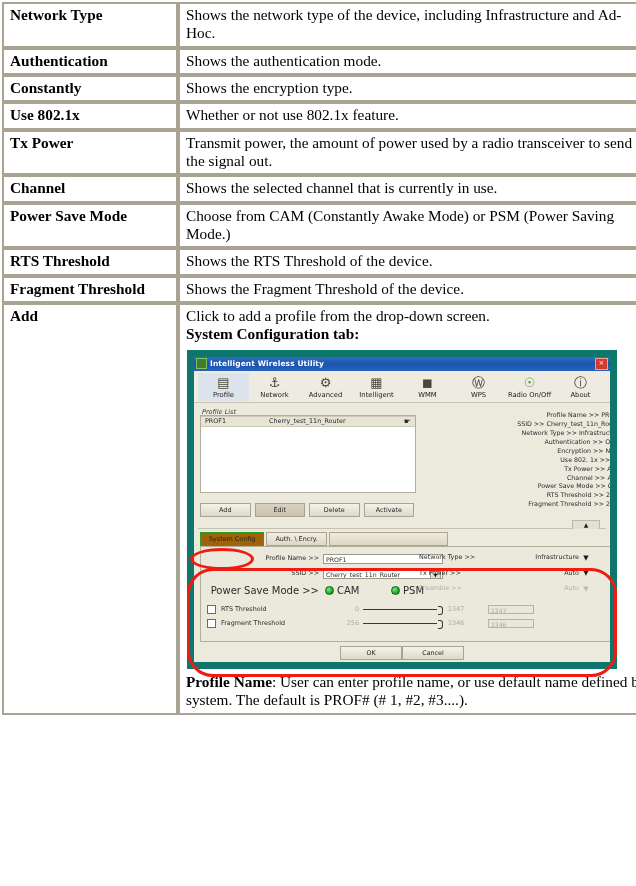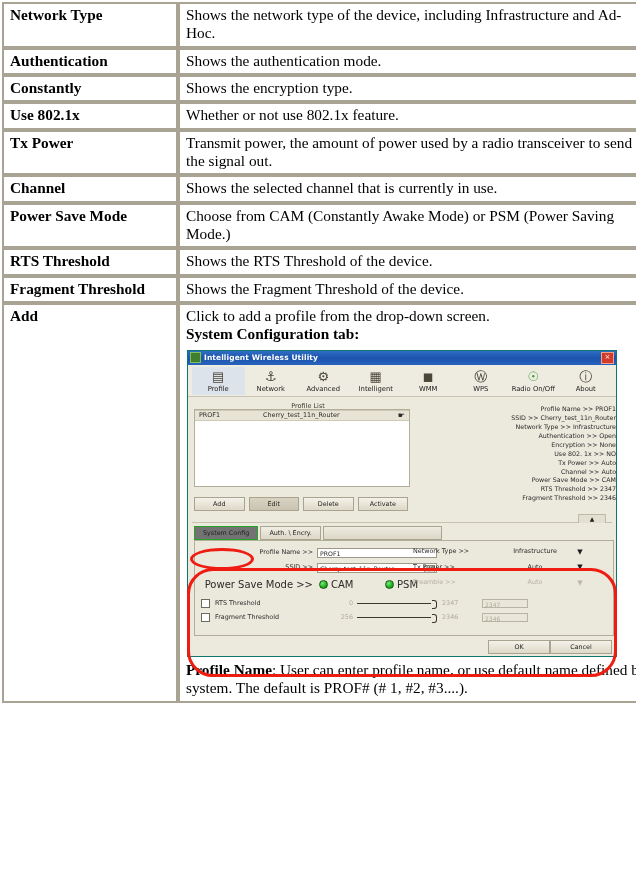--- a/index.html
+++ b/index.html
@@ -53,21 +53,21 @@
   
   .app-shot-wrap {
     position: relative;
     width: 430px;
     margin: 6px 0 4px 1px;
   }
   .app-win {
     position: relative;
     width: 430px;
     background: #ece9dd;
-    border: 1px solid #0f766e;
+    border: 7px solid #0f766e;
     box-sizing: border-box;
     font-family: "DejaVu Sans", "Liberation Sans", sans-serif;
     overflow: hidden;
   }
   .titlebar {
     height: 14px;
     background: linear-gradient(to bottom, #2f6dc4 0%, #1c53ad 50%, #2663bd 100%);
     display: flex;
     align-items: center;
     padding: 0 2px;
@@ -138,25 +138,25 @@
   }
   .pf-left {
     position: absolute;
     left: 2px; top: 6px;
     width: 214px; height: 76px;
     background: #ffffff;
     border: 1px solid #b3ae9c;
   }
   .pf-legend {
     position: absolute;
-    left: 9px; top: 0px;
+    left: 0; top: 0px;
     width: 214px;
-    text-align: center;
     font-size: 6.5px;
     color: #3a382f;
+    font-style: italic;
   }
   .pf-legend span {
     background: #ece9dd;
     padding: 0 4px;
   }
   .pf-legend:before {
     content: "";
     position: absolute;
     left: 0; right: 0; top: 5px;
     border-top: 1px solid #b3ae9c;
@@ -236,21 +236,21 @@
   .stab {
     height: 12px;
     line-height: 12px;
     padding: 0 8px;
     font-size: 6.4px;
     color: #1e1e1e;
     background: linear-gradient(to bottom,#f0ede3,#ddd8c7);
     border: 1px solid #aaa493;
     margin-right: 2px;
   }
-  .stab.hl { background: #737373; border-color: #25a325; }
+  .stab.hl { background: #a16207; border-color: #25a325; }
   .stab.filler {
     flex: 1 1 auto;
     background: linear-gradient(to bottom,#eeebe1,#dcd7c6);
     color: #b9b4a4;
     text-align: center;
     padding: 0;
   }
 
   .formbox {
     position: relative;
@@ -315,21 +315,21 @@
     width: 196px;
     font-size: 6.4px;
     color: #2b2b2b;
   }
   .rrow {
     display: flex;
     align-items: center;
     margin-bottom: 7px;
   }
   .rrow .rl { width: 78px; text-align: left; padding-right: 6px; }
-  .rrow .rv { width: 76px; text-align: center; }
+  .rrow .rv { width: 76px; text-align: right; }
   .rrow .rc { width: 14px; text-align: center; font-size: 7px; color:#1c1c1c; }
   .rrow.dim { color: #b6b1a0; }
   .rrow.dim .rc { color:#bdb8a8; }
 
   .psmrow {
     display: flex;
     align-items: center;
     font-size: 10px;
     color: #2b2b2b;
     margin: 6px 0 8px 0;
@@ -386,21 +386,21 @@
     background: #e9e6da;
     color: #b2ad9c;
     font-size: 6px;
     padding: 0 2px;
     box-sizing: border-box;
     margin-left: 10px;
   }
 
   .okrow {
     display: flex;
-    justify-content: flex-end;
+    justify-content: center;
     margin-top: 4px;
   }
   .okrow .wbtn { flex: none; width: 60px; }
 
   
   .annot {
     position: absolute;
     border: 3px solid #ee1c11;
     pointer-events: none;
   }

